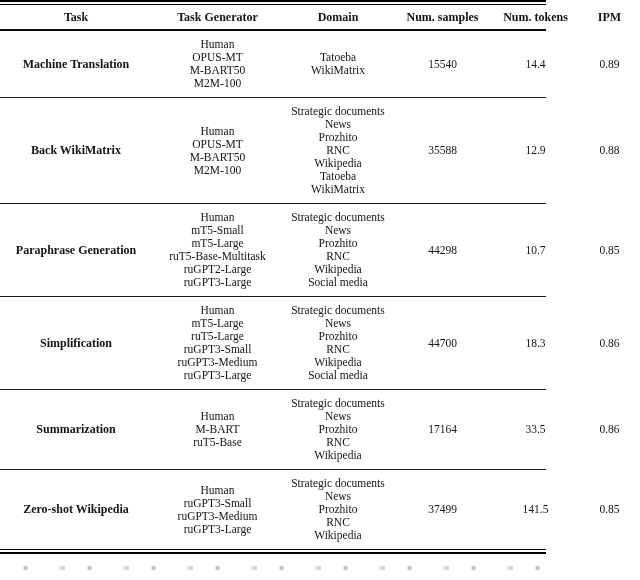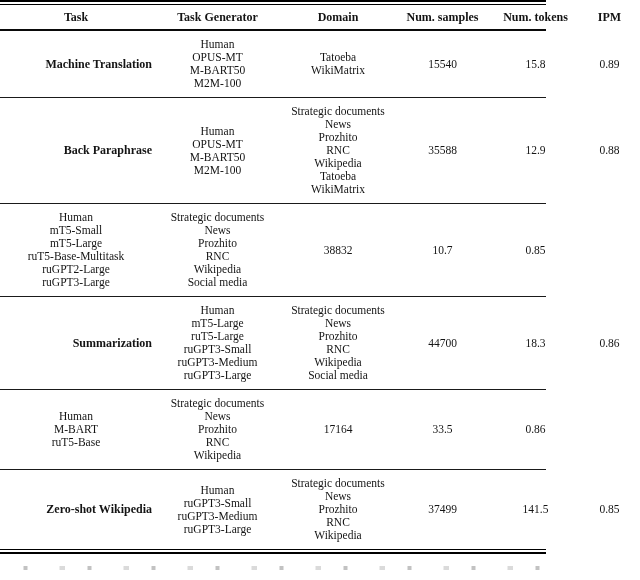--- a/index.html
+++ b/index.html
@@ -54,21 +54,20 @@
   }
   .hcell {
     text-align: center;
     font-weight: bold;
     font-size: 12px;
     line-height: 14px;
   }
   .task-cell {
     font-weight: bold;
     font-size: 12px;
-    text-align: right;
   }
   
   .caption-remnant {
     margin: 12px auto 0 auto;
     width: 545px;
     height: 4px;
     background: repeating-linear-gradient(
       to right,
       rgba(120,120,120,0.0) 0px,
       rgba(120,120,120,0.0) 22px,
@@ -101,88 +100,90 @@
 
   <div class="trow data-row">
     <div class="cell task-cell">Machine Translation</div>
     <div class="cell">Human
 OPUS-MT
 M-BART50
 M2M-100</div>
     <div class="cell">Tatoeba
 WikiMatrix</div>
     <div class="cell">15540</div>
-    <div class="cell">15.8</div>
+    <div class="cell">14.4</div>
     <div class="cell">0.89</div>
   </div>
 
   <div class="rule-inner"></div>
 
   <div class="trow data-row">
-    <div class="cell task-cell">Back Paraphrase</div>
+    <div class="cell task-cell">Back WikiMatrix</div>
     <div class="cell">Human
 OPUS-MT
 M-BART50
 M2M-100</div>
     <div class="cell">Strategic documents
 News
 Prozhito
 RNC
 Wikipedia
 Tatoeba
 WikiMatrix</div>
     <div class="cell">35588</div>
     <div class="cell">12.9</div>
     <div class="cell">0.88</div>
   </div>
 
   <div class="rule-inner"></div>
 
   <div class="trow data-row">
+    <div class="cell task-cell">Paraphrase Generation</div>
     <div class="cell">Human
 mT5-Small
 mT5-Large
 ruT5-Base-Multitask
 ruGPT2-Large
 ruGPT3-Large</div>
     <div class="cell">Strategic documents
 News
 Prozhito
 RNC
 Wikipedia
 Social media</div>
-    <div class="cell">38832</div>
+    <div class="cell">44298</div>
     <div class="cell">10.7</div>
     <div class="cell">0.85</div>
   </div>
 
   <div class="rule-inner"></div>
 
   <div class="trow data-row">
-    <div class="cell task-cell">Summarization</div>
+    <div class="cell task-cell">Simplification</div>
     <div class="cell">Human
 mT5-Large
 ruT5-Large
 ruGPT3-Small
 ruGPT3-Medium
 ruGPT3-Large</div>
     <div class="cell">Strategic documents
 News
 Prozhito
 RNC
 Wikipedia
 Social media</div>
     <div class="cell">44700</div>
     <div class="cell">18.3</div>
     <div class="cell">0.86</div>
   </div>
 
   <div class="rule-inner"></div>
 
   <div class="trow data-row">
+    <div class="cell task-cell">Summarization</div>
     <div class="cell">Human
 M-BART
 ruT5-Base</div>
     <div class="cell">Strategic documents
 News
 Prozhito
 RNC
 Wikipedia</div>
     <div class="cell">17164</div>
     <div class="cell">33.5</div>

